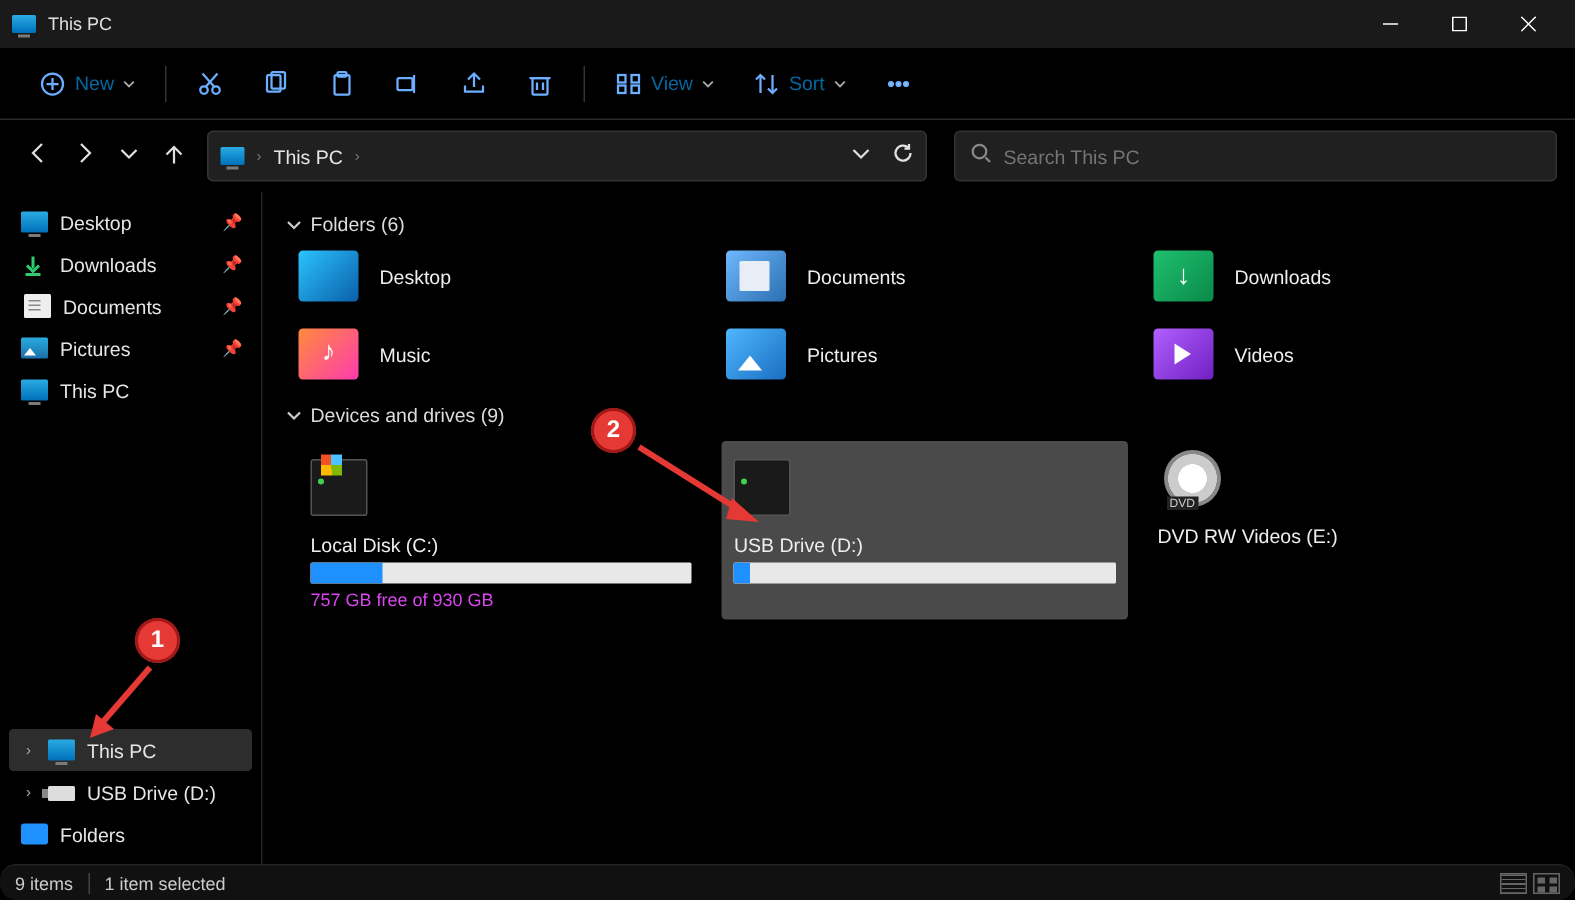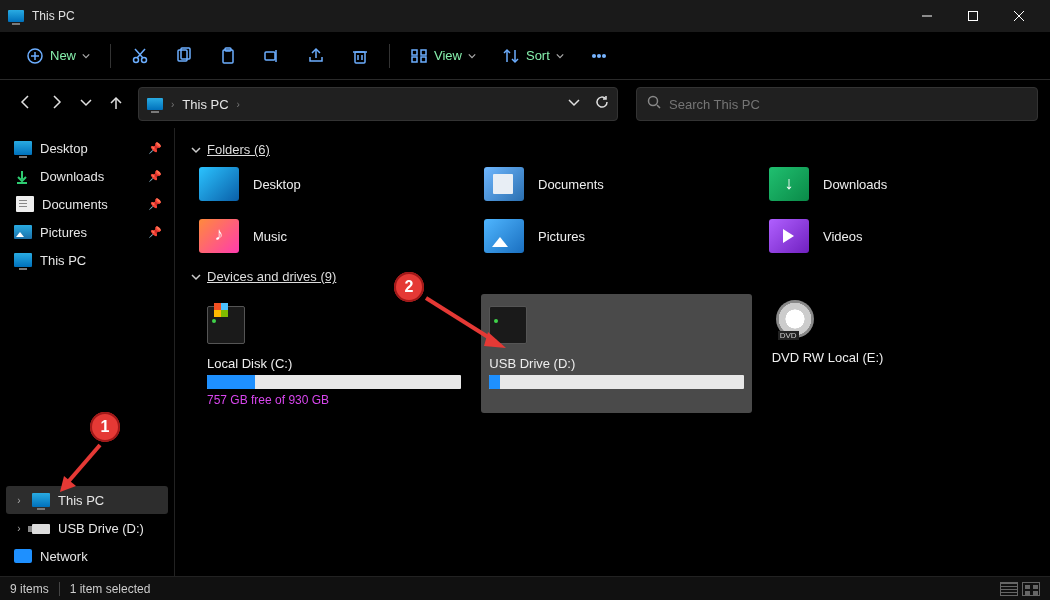--- a/index.html
+++ b/index.html
@@ -13,21 +13,21 @@
 .winctrls { margin-left: auto; display: flex; }
 .winctrls > div { width: 46px; height: 32px; display: flex; align-items: center; justify-content: center; color: #fff; }
 .winctrls svg { width: 10px; height: 10px; stroke: #fff; stroke-width: 1; fill: none; }
 
 
 .toolbar { height: 48px; display: flex; align-items: center; padding: 0 16px; gap: 6px; border-bottom: 1px solid #2a2a2a; }
 .tb-btn { height: 32px; padding: 0 10px; display: flex; align-items: center; gap: 6px; color: #9ecfff; font-size: 13px; border-radius: 4px; }
 .tb-icon { width: 18px; height: 18px; display: flex; align-items: center; justify-content: center; }
 .tb-icon svg { width: 18px; height: 18px; stroke: #6caeff; fill: none; stroke-width: 1.5; }
 .tb-sep { width: 1px; height: 24px; background: #333; margin: 0 4px; }
-.tb-text { color: #86efac; font-size: 13px; }
+.tb-text { color: #0369a1; font-size: 13px; }
 .chev-sm { width: 8px; height: 8px; }
 
 
 .navbar { height: 48px; display: flex; align-items: center; padding: 0 12px; gap: 8px; }
 .nav-arrows { display: flex; gap: 14px; align-items: center; padding: 0 6px; }
 .nav-arrows svg { width: 16px; height: 16px; stroke: #e0e0e0; fill: none; stroke-width: 1.5; }
 .addrbar { flex: 0 0 480px; height: 34px; background: #202020; border: 1px solid #333; border-radius: 4px; display: flex; align-items: center; padding: 0 8px; gap: 8px; }
 .addrbar .icon-pc { width: 16px; height: 12px; background: linear-gradient(180deg,#29abe2,#0071bc); border-radius: 1px; position: relative; }
 .addrbar .icon-pc::after { content:""; position:absolute; bottom:-3px; left:4px; width:8px; height:2px; background:#7a7a7a; }
 .addrbar .crumb { font-size: 13px; color: #e6e6e6; }
@@ -54,21 +54,21 @@
 .ico-doc { background: #eee; width: 14px; height: 16px; margin-left: 2px; }
 .ico-doc::before { content:""; position:absolute; top:4px; left:3px; width:8px; height:1px; background:#888; box-shadow: 0 3px 0 #888, 0 6px 0 #888; }
 .ico-pic { background: linear-gradient(180deg,#29abe2,#1b6fa8); }
 .ico-pic::after { content:""; position:absolute; bottom:2px; left:2px; width:0; height:0; border-left:4px solid transparent; border-right:4px solid transparent; border-bottom:5px solid #fff; }
 .ico-usb { background: #ddd; width:18px; height:10px; border-radius:1px; margin-top:2px; }
 .ico-usb::before { content:""; position:absolute; left:-4px; top:2px; width:4px; height:6px; background:#888; }
 .ico-net { background: #1e90ff; border-radius: 2px; }
 
 
 .content { flex: 1; padding: 8px 16px; overflow: auto; }
-.section-hdr { display: flex; align-items: center; gap: 6px; font-size: 13px; color: #ddd; margin: 6px 0 10px; text-decoration: underline; }
+.section-hdr { display: flex; align-items: center; gap: 6px; font-size: 13px; color: #ddd; margin: 6px 0 10px; }
 .section-hdr svg { width: 10px; height: 10px; stroke: #ccc; fill: none; stroke-width: 1.5; }
 .folders-grid { display: grid; grid-template-columns: repeat(3, 1fr); gap: 18px 20px; margin-bottom: 16px; margin-left: 8px; }
 .folder { display: flex; align-items: center; gap: 14px; }
 .folder .ficon { width: 40px; height: 34px; border-radius: 3px; position: relative; }
 .flabel { font-size: 13px; color: #eee; }
 .fic-desktop { background: linear-gradient(135deg,#2bc3ff,#0a5fa8); }
 .fic-documents { background: linear-gradient(135deg,#6fb7ff,#2a6fb0); }
 .fic-documents::after { content:""; position:absolute; left:9px; top:7px; width:20px; height:20px; background:#e8eef5; border-radius:1px; }
 .fic-downloads { background: linear-gradient(135deg,#20c070,#0a8a48); }
 .fic-downloads::after { content:"↓"; position:absolute; left:0; right:0; top:6px; text-align:center; color:#fff; font-weight:bold; font-size:18px; }
@@ -89,21 +89,21 @@
 .dic-dvd { background: radial-gradient(circle,#fff 0 35%, #ccc 36% 60%, #888 61% 100%); border-radius: 50%; width: 28px; height: 28px; margin-left: 4px; }
 .dic-dvd::after { content:"DVD"; position:absolute; left:2px; bottom:-2px; font-size:8px; background:#222; color:#ccc; padding:0 2px; }
 .drive .dinfo { flex: 1; }
 .drive .dname { font-size: 13px; color: #eee; margin-bottom: 4px; }
 .drive .bar { height: 14px; background: #e8e8e8; border-radius: 1px; overflow: hidden; margin-bottom: 4px; }
 .drive .bar .fill { height: 100%; background: #1e90ff; }
 .drive .dfree { font-size: 12px; color: #d946ef; }
 .drive.selected .dfree { color: #ddd; }
 
 
-.statusbar { height: 24px; background: #111; border-top: 1px solid #222; display: flex; align-items: center; padding: 0 10px; font-size: 12px; color: #ccc; gap: 10px; }
+.statusbar { height: 24px; background: #111; border-top: 1px solid #222; display: flex; align-items: center; padding: 0 10px; font-size: 12px; color: #ccc; gap: 10px; border-radius: 11px; }
 .statusbar .vsep { width: 1px; height: 14px; background: #444; }
 .statusbar .viewbtns { margin-left: auto; display: flex; gap: 4px; }
 .statusbar .viewbtns div { width: 18px; height: 14px; border: 1px solid #666; }
 
 
 .anno-circle { position: absolute; width: 30px; height: 30px; border-radius: 50%; background: #e53935; color: #fff; font-weight: bold; display: flex; align-items: center; justify-content: center; font-size: 16px; z-index: 50; box-shadow: 0 0 0 2px #a01818 inset; }
 .anno-arrow { position: absolute; z-index: 49; }
 .anno-arrow line { stroke: #e53935; stroke-width: 4; }
 .anno-arrow polygon { fill: #e53935; }
 </style>
@@ -317,21 +317,21 @@
         <div class="sb-ico ico-monitor"></div>
         <span>This PC</span>
       </div>
     <div class="sb-item">
         <span class="exp">›</span>
         <div class="sb-ico ico-usb"></div>
         <span>USB Drive (D:)</span>
       </div>
     <div class="sb-item">
         <div class="sb-ico ico-net"></div>
-        <span>Network</span>
+        <span>Folders</span>
       </div>
   </div>
 
   <div class="content">
     <div class="section-hdr">
       <svg viewBox="0 0 10 10">
           <polyline points="1,3 5,7 9,3"></polyline>
         </svg>
       <span>Folders (6)</span>
     </div>
@@ -384,21 +384,21 @@
           <div class="dinfo">
             <div class="dname">USB Drive (D:)</div>
             <div class="bar">
               <div class="fill" style="width:4%"></div>
             </div>
           </div>
         </div>
         <div class="drive">
           <div class="dicon dic-dvd"></div>
           <div class="dinfo">
-            <div class="dname">DVD RW Local (E:)</div>
+            <div class="dname">DVD RW Videos (E:)</div>
             <div class="dfree"></div>
           </div>
         </div>
       </div>
   </div>
 </div>
 
 <div class="statusbar">
   <span>9 items</span>
   <div class="vsep"></div>

